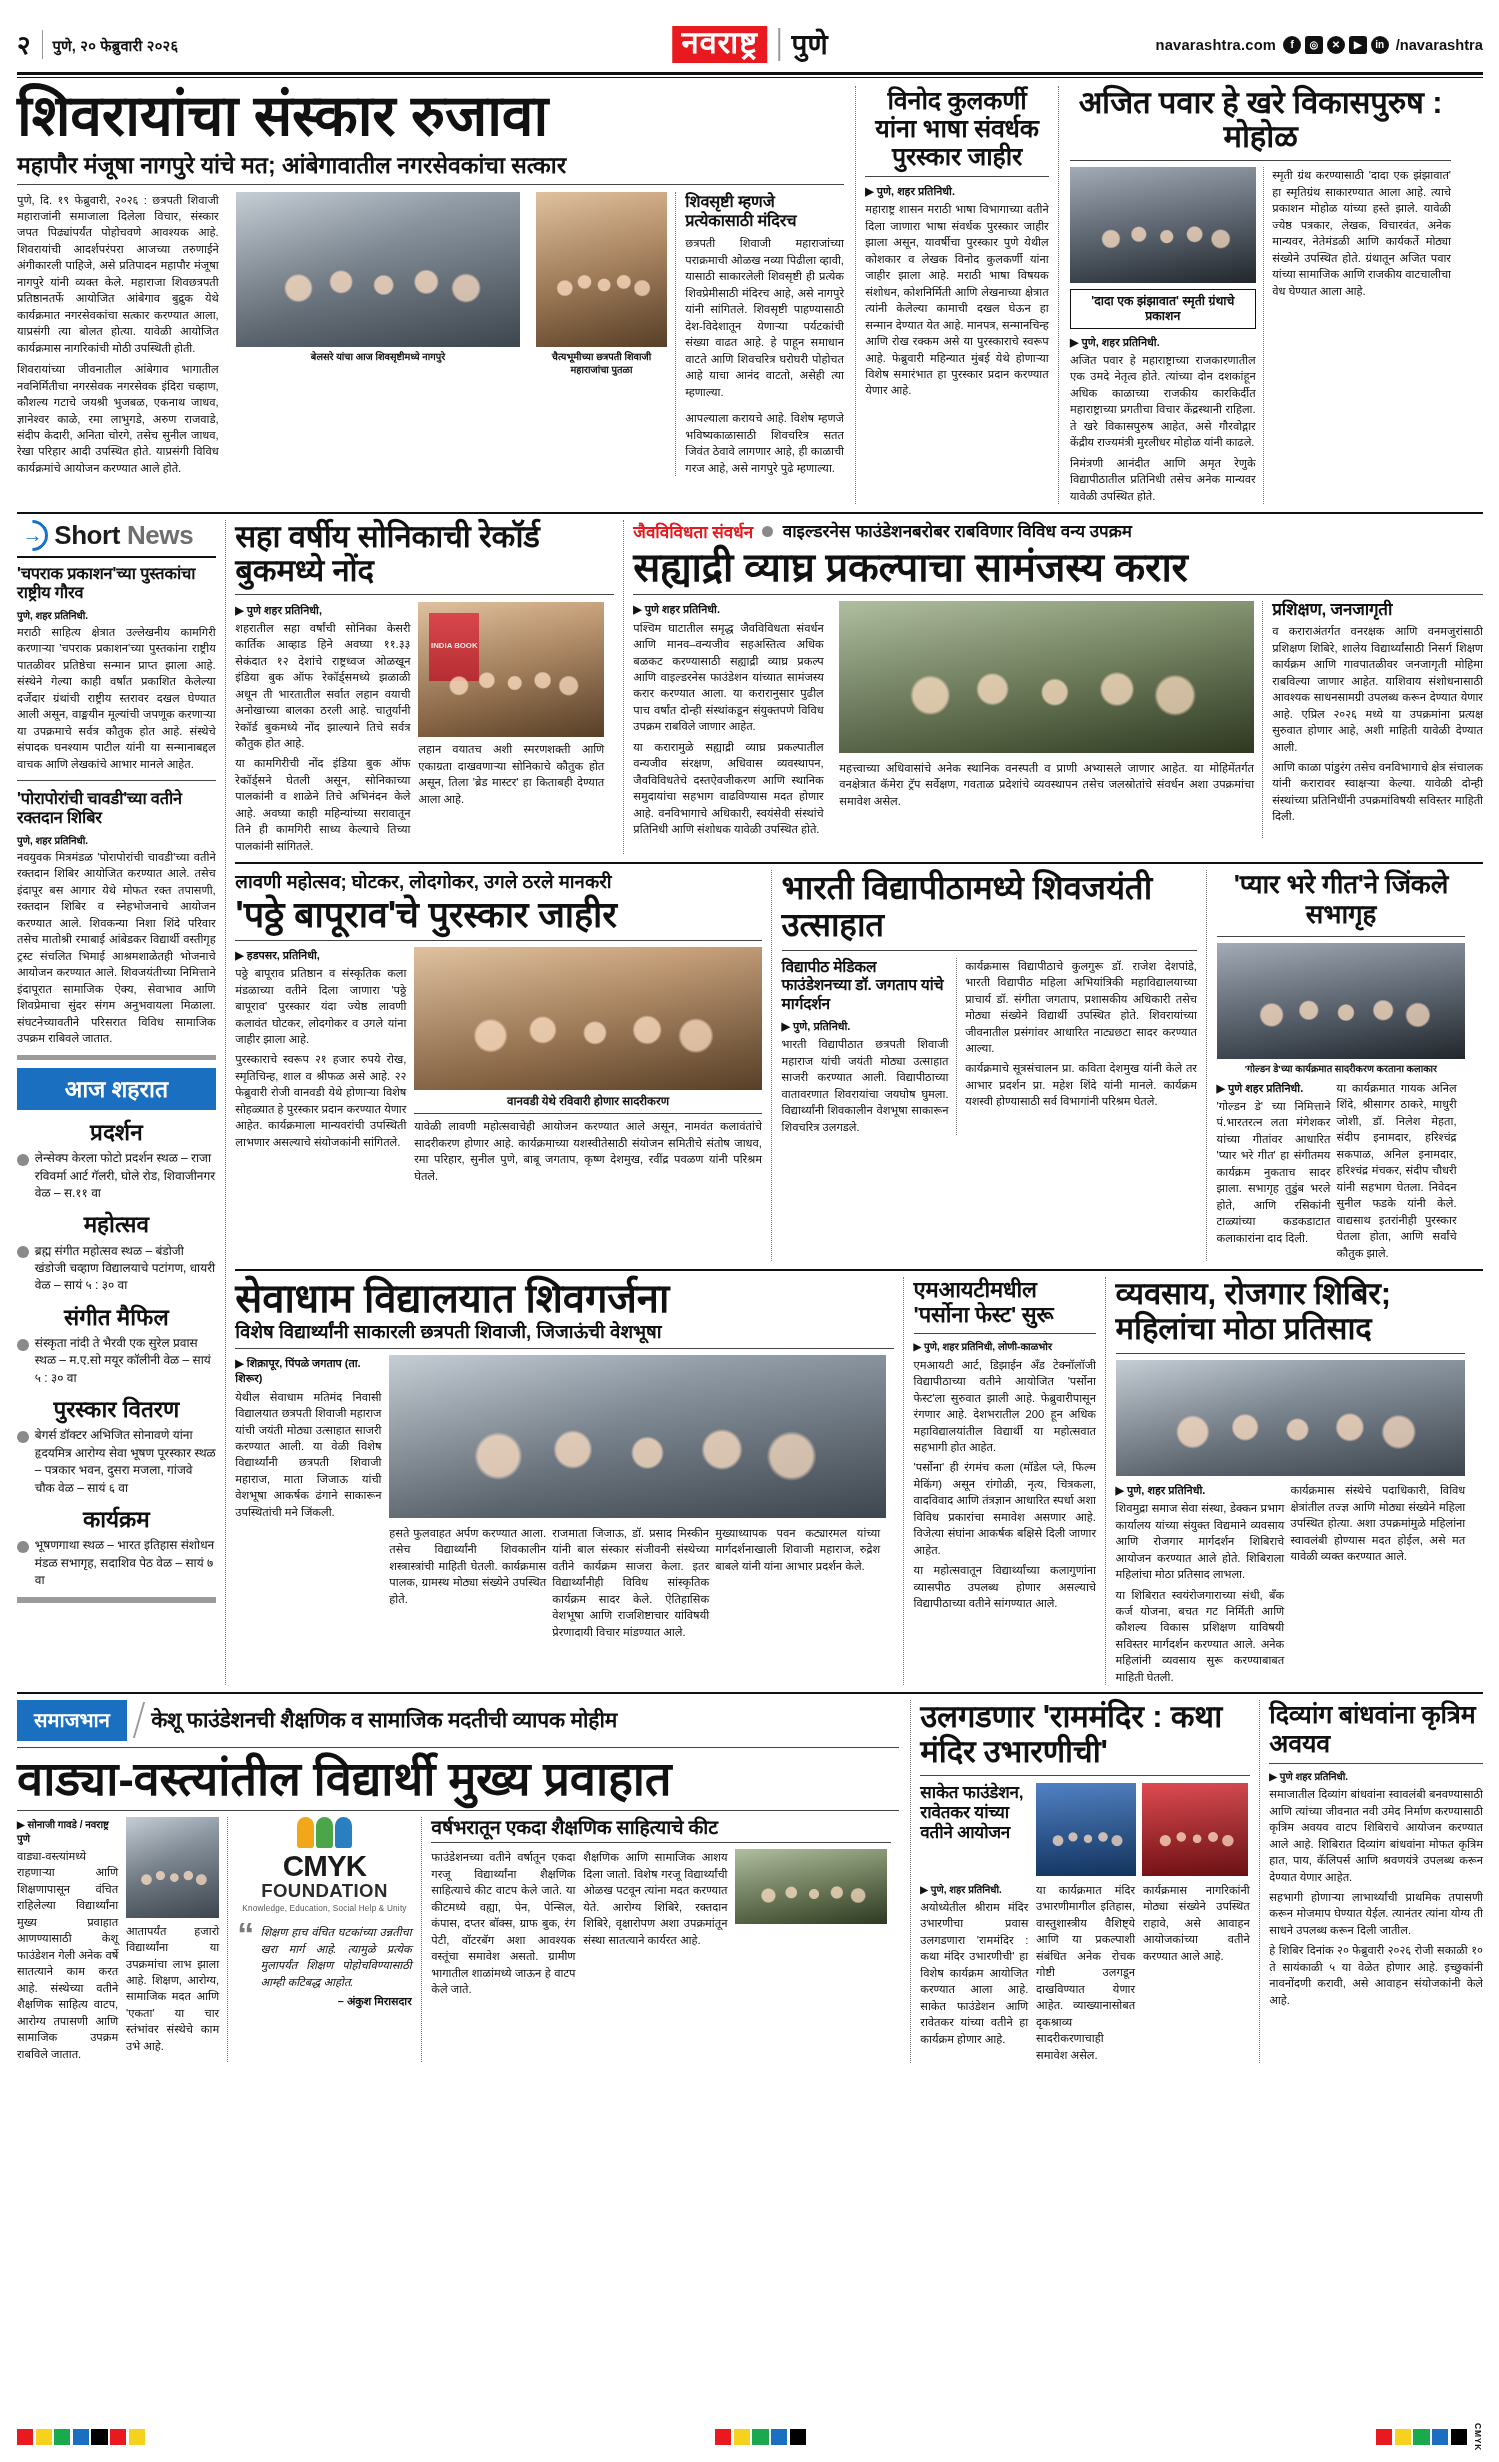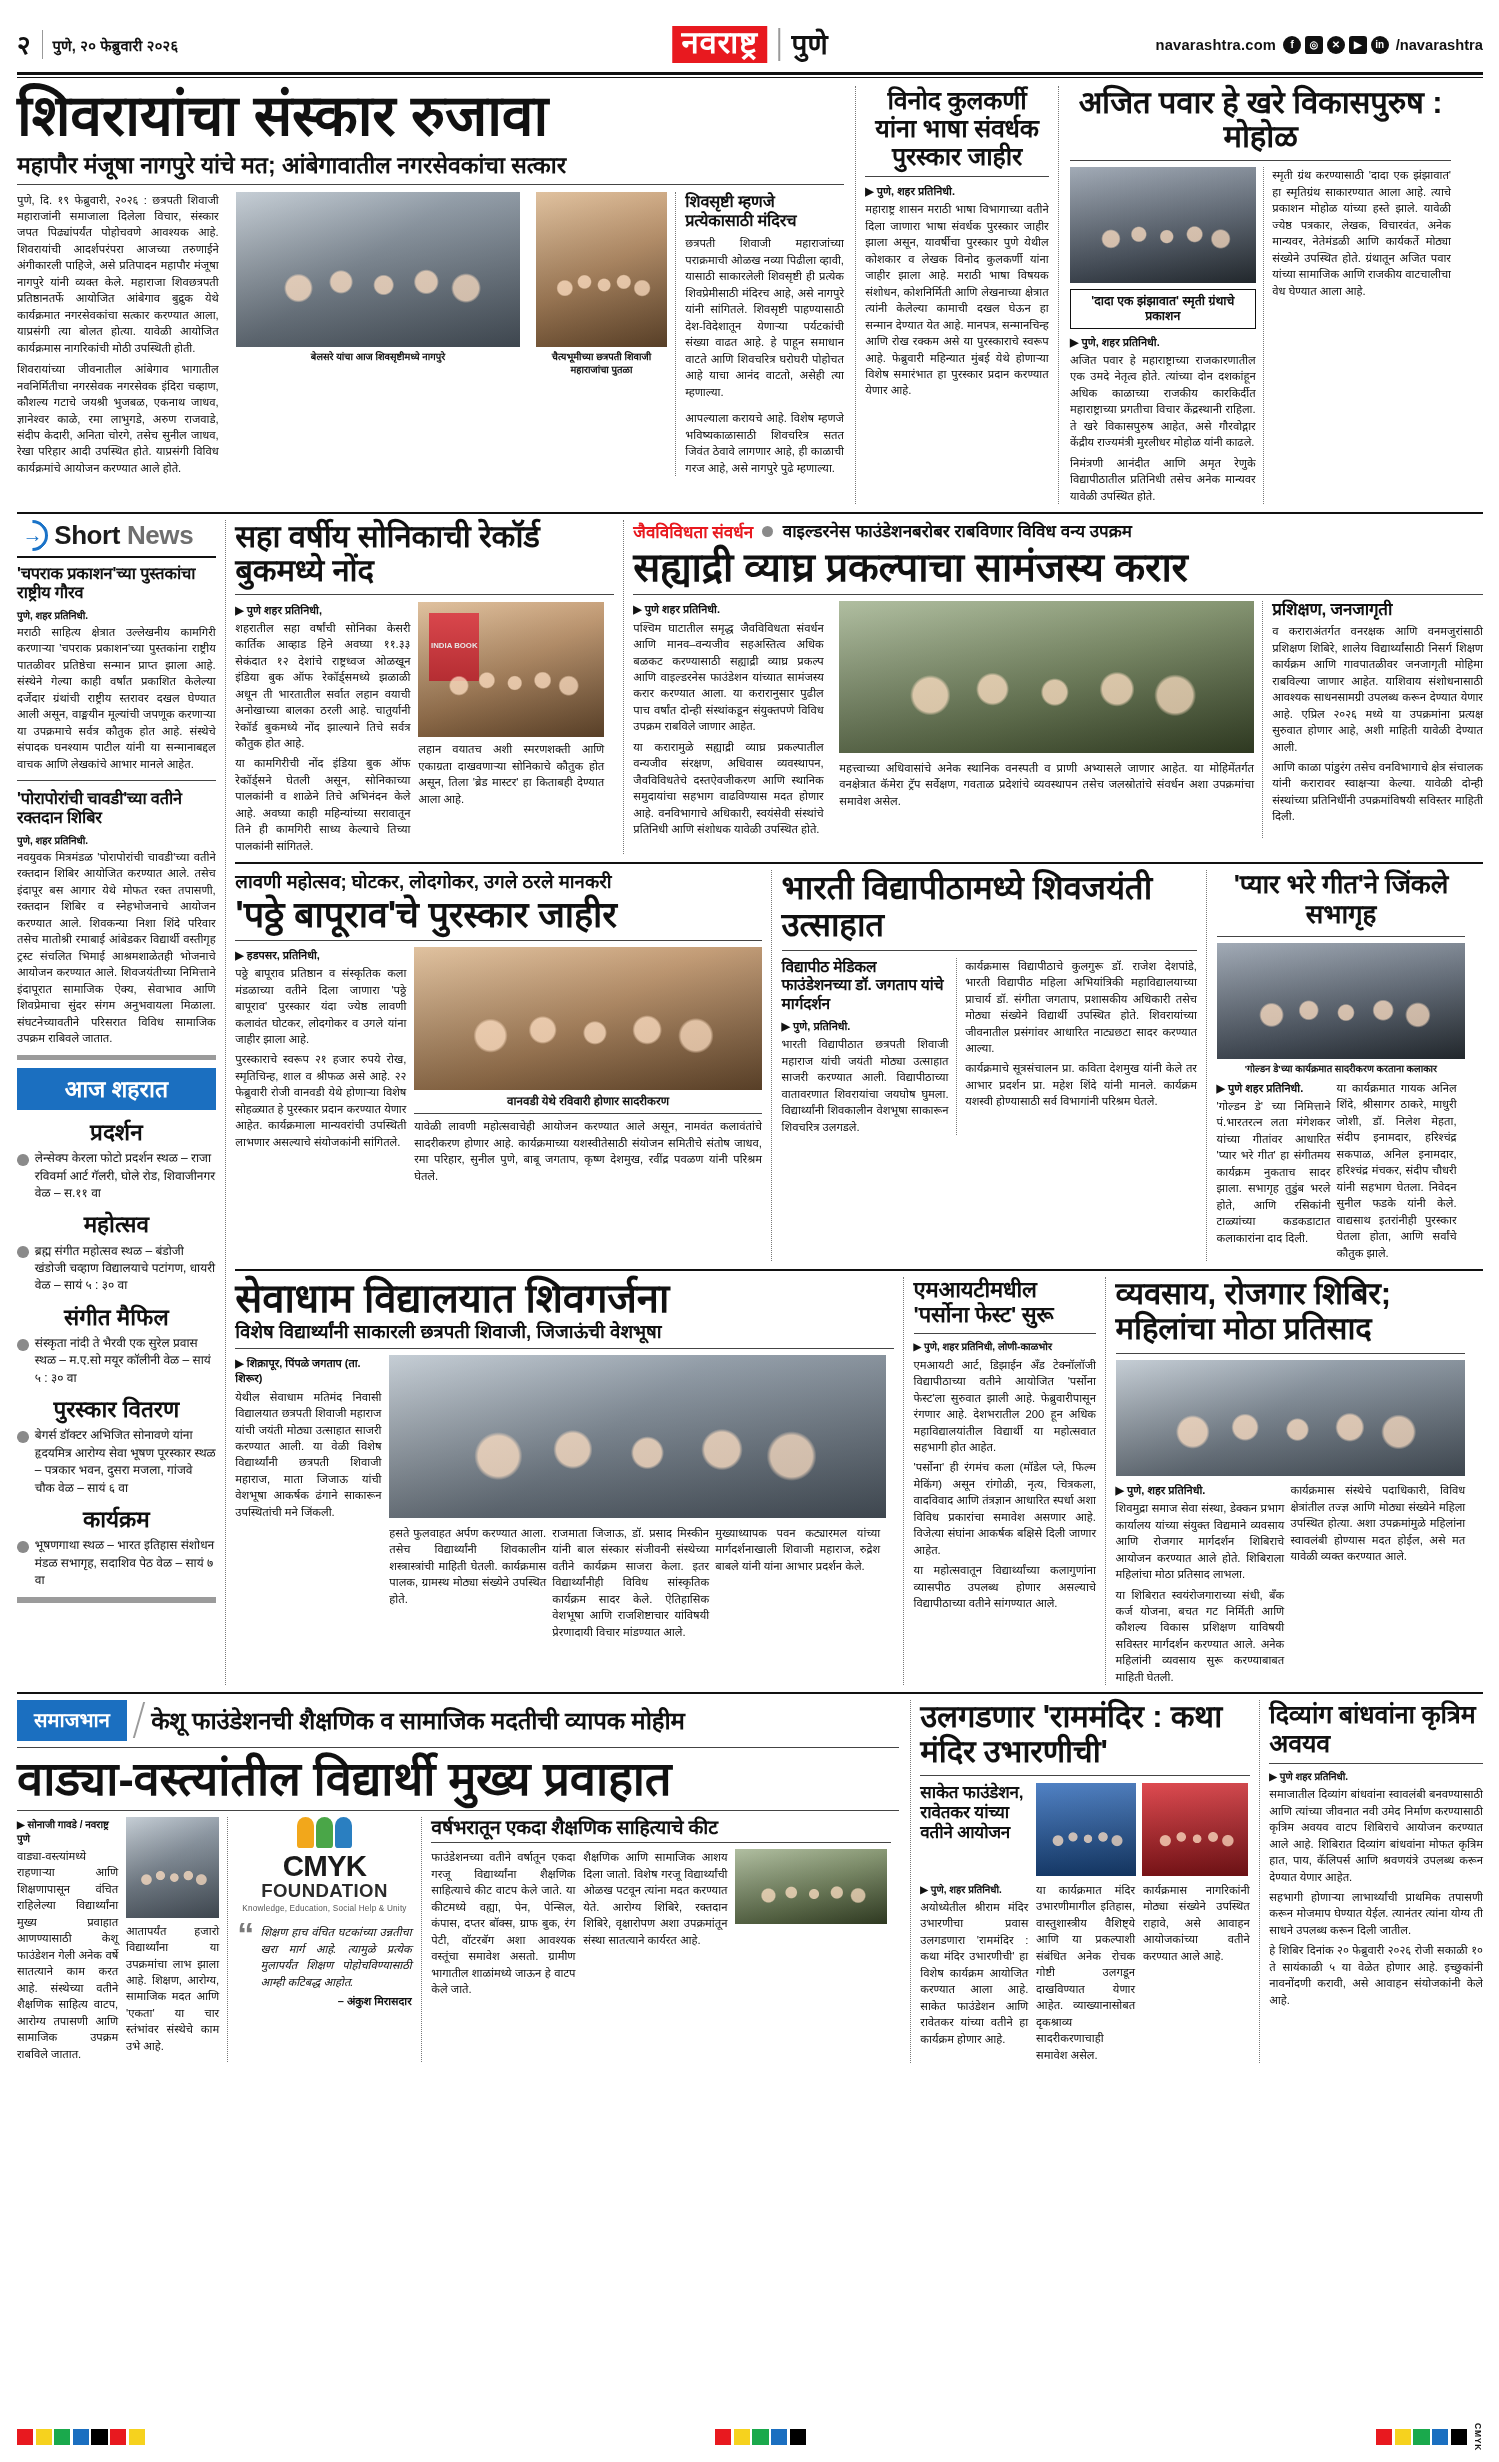--- a/index.html
+++ b/index.html
@@ -423,21 +423,21 @@
   </div>
 
   <div class="hr-bold" style="margin-top:6.2px;"></div>
 
   <div class="cols" style="margin-top:6.2px;">
 
     <div style="width:893px; padding-right:11px;">
       <div style="display:flex; align-items:center; gap:11px;">
         <div class="bluetag">समाजभान</div>
         <div style="width:2.3px; height:36px; background:#9b9b9b; transform:skewX(-16deg);"></div>
-        <div class="headline" style="font-size:24px;">केशू फाउंडेशनची शैक्षणिक व सामाजिक मदतीची व्यापक मोहीम</div>
+        <div class="headline" style="font-size:21px;">केशू फाउंडेशनची शैक्षणिक व सामाजिक मदतीची व्यापक मोहीम</div>
       </div>
       <div class="hr-thin" style="margin:6.2px 0;"></div>
       <div class="headline" style="font-size:47px;">वाड्या-वस्त्यांतील विद्यार्थी मुख्य प्रवाहात</div>
       <div class="hr-thin" style="margin:6.2px 0;"></div>
 
       <div class="cols">
         <div style="width:109px; padding-right:7.8px;">
           <div class="byline" style="font-size:10px;">▶ सोनाजी गावडे / नवराष्ट्र पुणे</div>
           <div class="body" style="margin-top:3.1px;">वाड्या-वस्त्यांमध्ये राहणाऱ्या आणि शिक्षणापासून वंचित राहिलेल्या विद्यार्थ्यांना मुख्य प्रवाहात आणण्यासाठी केशू फाउंडेशन गेली अनेक वर्षे सातत्याने काम करत आहे. संस्थेच्या वतीने शैक्षणिक साहित्य वाटप, आरोग्य तपासणी आणि सामाजिक उपक्रम राबविले जातात.</div>
         </div>

